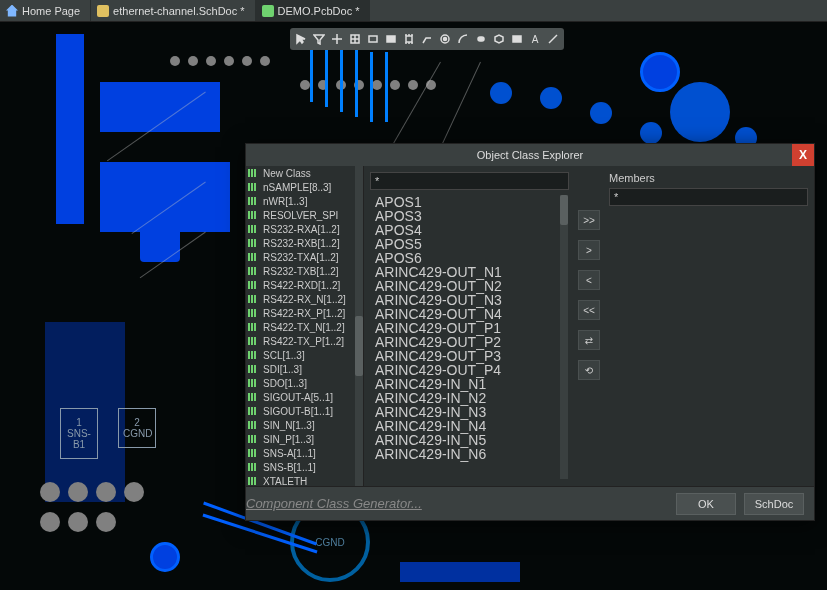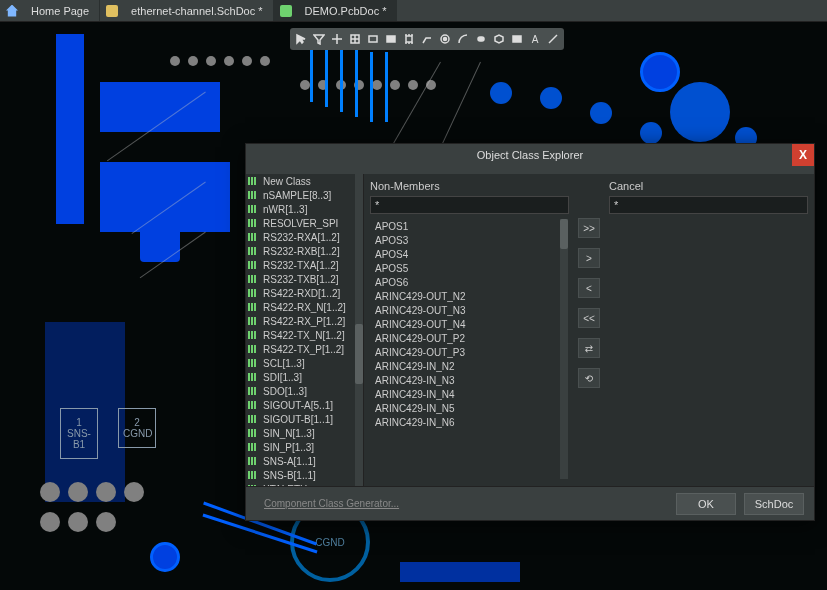--- a/index.html
+++ b/index.html
@@ -16,21 +16,21 @@
   .tabbar {
     height: 22px;
     display: flex;
     background: #3a4040;
     border-bottom: 1px solid #222;
     align-items: stretch;
   }
   .tab {
     display: flex; align-items: center;
     padding: 0 10px 0 6px;
-    gap: 13px;
+    gap: 4px;
     border-right: 1px solid #2a2f2f;
     cursor: pointer;
     color: #ddd;
   }
   .tab.active { background: #2a2f2f; }
   .tab .ico { width: 12px; height: 12px; display:inline-block; }
   .ico-home { background: #7fb7ff; clip-path: polygon(50% 0,100% 50%,85% 50%,85% 100%,15% 100%,15% 50%,0 50%); }
   .ico-pcb { background: #6fd26f; border-radius:2px; }
   .ico-sch { background: #e0c060; border-radius:2px; }
 
@@ -93,21 +93,20 @@
     color:#fff;
     display:flex; align-items:center; justify-content:center;
     cursor:pointer;
     font-size:12px; font-weight:bold;
   }
   .dlg-body {
     flex:1;
     display:flex;
     background:#2a2f2f;
     overflow:hidden;
-    margin-top:8px;
   }
   .tree {
     width: 118px;
     background:#2a2f2f;
     overflow-y:auto;
     border-right:1px solid #222;
     position:relative;
   }
   .tree-sb {
     position:absolute; right:0; top:0; bottom:0; width:8px; background:#3a4040;
@@ -146,21 +145,21 @@
     background:#2a2f2f;
     overflow:hidden;
     border:1px solid transparent;
     position:relative;
   }
   .list-item {
     height:14px;
     padding:0 4px;
     display:flex; align-items:center;
     color:#ccc;
-    font-size:10px;
+    font-size:14px;
     cursor:pointer;
   }
   .nm-sb { position:absolute; right:0; top:0; bottom:0; width:8px; background:#3a4040;}
   .nm-thumb { position:absolute; right:0; top:0; width:8px; height:30px; background:#5a6060; border-radius:2px;}
 
   .movers {
     width: 28px;
     display:flex; flex-direction:column;
     align-items:center;
     justify-content:flex-start;
@@ -178,21 +177,21 @@
   }
 
   .dlg-footer {
     height: 34px;
     background:#3a4040;
     border-top:1px solid #222;
     display:flex; align-items:center; justify-content:flex-end;
     gap:8px; padding:0 10px;
     position:relative;
   }
-  .gen-link { position:absolute; left:18px; color:#888; font-size:10px; text-decoration:underline; cursor:pointer;}
+  .gen-link { position:absolute; left:0; color:#888; font-size:13px; text-decoration:underline; cursor:pointer;font-style:italic;}
   .fbtn {
     min-width:60px; height:22px;
     background:#4a5050;
     border:1px solid #5a6060;
     color:#ddd;
     display:flex; align-items:center; justify-content:center;
     cursor:pointer;
     font-size:11px;
   }
 
@@ -568,33 +567,36 @@
             <span class="bar"></span>
           </span>
           <span>XTALETH</span>
         </div>
         <div class="tree-sb">
           <div class="tree-thumb"></div>
         </div>
     </div>
 
     <div class="pane">
-      <div class="pane-label">Non-Members</div>
       <input class="pane-filter" value="*" style="">
       <div class="pane-list" id="nm-list">
         <div class="list-item">APOS1</div>
           <div class="list-item">APOS3</div>
           <div class="list-item">APOS4</div>
           <div class="list-item">APOS5</div>
           <div class="list-item">APOS6</div>
+          <div class="list-item">ARINC429-OUT_N1</div>
           <div class="list-item">ARINC429-OUT_N2</div>
           <div class="list-item">ARINC429-OUT_N3</div>
           <div class="list-item">ARINC429-OUT_N4</div>
+          <div class="list-item">ARINC429-OUT_P1</div>
           <div class="list-item">ARINC429-OUT_P2</div>
           <div class="list-item">ARINC429-OUT_P3</div>
+          <div class="list-item">ARINC429-OUT_P4</div>
+          <div class="list-item">ARINC429-IN_N1</div>
           <div class="list-item">ARINC429-IN_N2</div>
           <div class="list-item">ARINC429-IN_N3</div>
           <div class="list-item">ARINC429-IN_N4</div>
           <div class="list-item">ARINC429-IN_N5</div>
           <div class="list-item">ARINC429-IN_N6</div>
           <div class="nm-sb">
             <div class="nm-thumb"></div>
           </div>
       </div>
     </div>
@@ -602,21 +604,21 @@
     <div class="movers">
       <div class="mbtn">&gt;&gt;</div>
       <div class="mbtn">&gt;</div>
       <div class="mbtn">&lt;</div>
       <div class="mbtn">&lt;&lt;</div>
       <div class="mbtn">⇄</div>
       <div class="mbtn">⟲</div>
     </div>
 
     <div class="pane">
-      <div class="pane-label">Cancel</div>
+      <div class="pane-label">Members</div>
       <input class="pane-filter" value="*" style="">
       <div class="pane-list" id="m-list"></div>
     </div>
   </div>
   <div class="dlg-footer">
     <span class="gen-link">Component Class Generator...</span>
     <div class="fbtn">OK</div>
     <div class="fbtn">SchDoc</div>
   </div>
 </div>

